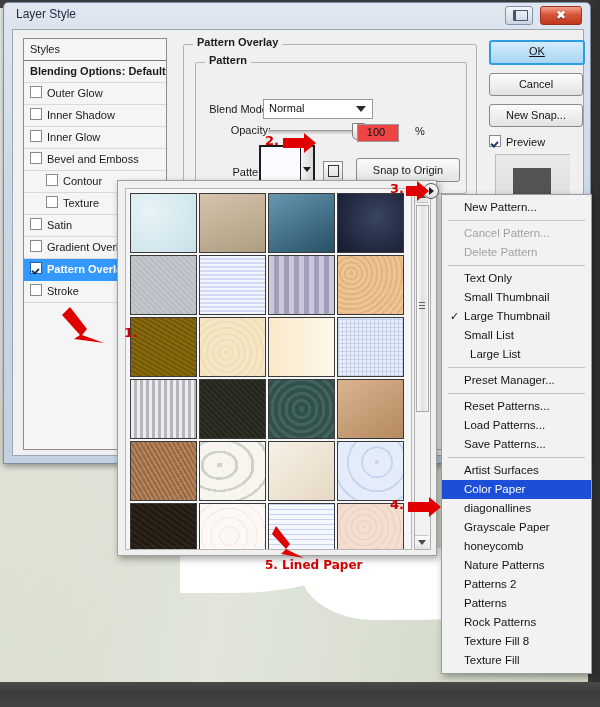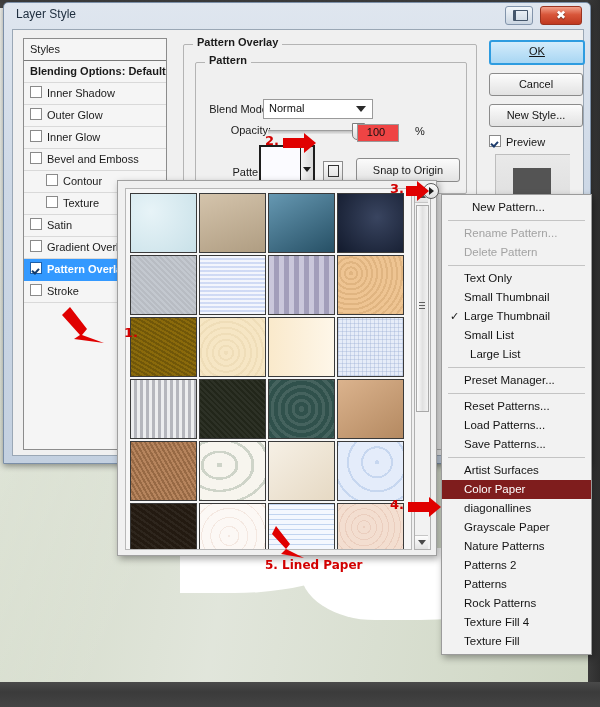--- a/index.html
+++ b/index.html
@@ -154,21 +154,21 @@
     background:linear-gradient(#fbfbfb,#dedede);border:1px solid #5c5c5c;}
   #picker-menubtn .tri{position:absolute;left:5px;top:3px;width:0;height:0;
     border-top:4px solid transparent;border-bottom:4px solid transparent;border-left:5px solid #1d1d1d;}
 
   
   #ctxmenu{position:absolute;left:441px;top:194px;width:149px;
     background:#f2f2f2;border:1px solid #9b9b9b;box-shadow:2px 3px 7px rgba(0,0,0,.35);
     padding:3px 0 3px 0;}
   .mi{height:19px;line-height:19px;font-size:11.5px;color:#141414;padding-left:22px;white-space:nowrap;}
   .mi.dis{color:#a3a3a3;}
-  .mi.sel{background:#7f1d1d;color:#fff;}
+  .mi.sel{background:#1d4ed8;color:#fff;}
   .mi .tick{position:absolute;left:8px;font-size:11px;color:#141414;}
   .msep{height:1px;background:#c4c4c4;margin:3px 6px 3px 6px;}
 
   
   .ann{position:absolute;color:#d20000;font-size:13px;font-weight:bold;
     font-family:"DejaVu Sans",sans-serif;}
   .arrow-r{position:absolute;height:10px;background:#e00000;}
   .arrow-r:after{content:"";position:absolute;right:-11px;top:-5px;width:0;height:0;
     border-top:10px solid transparent;border-bottom:10px solid transparent;border-left:12px solid #e00000;}
   .cursor-arrow{position:absolute;width:0;height:0;}
@@ -196,22 +196,22 @@
       <div class="x">✖</div>
     </div>
   </div>
 
   <div id="dlgbody">
 
     <div id="styles-list">
       <div class="srow head">Styles</div>
       <div id="styles-rows">
           <div class="srow bold"><span>Blending Options: Default</span></div>
+          <div class="srow"><span class="cbx"></span><span>Outer Glow</span></div>
           <div class="srow"><span class="cbx"></span><span>Inner Shadow</span></div>
-          <div class="srow"><span class="cbx"></span><span>Outer Glow</span></div>
           <div class="srow"><span class="cbx"></span><span>Inner Glow</span></div>
           <div class="srow"><span class="cbx"></span><span>Bevel and Emboss</span></div>
           <div class="srow indent"><span class="cbx"></span><span>Contour</span></div>
           <div class="srow indent"><span class="cbx"></span><span>Texture</span></div>
           <div class="srow"><span class="cbx"></span><span>Satin</span></div>
           <div class="srow"><span class="cbx"></span><span>Gradient Overlay</span></div>
           <div class="srow sel"><span class="cbx chk"></span><span>Pattern Overlay</span></div>
           <div class="srow"><span class="cbx"></span><span>Stroke</span></div>
         </div>
     </div>
@@ -242,21 +242,21 @@
       </div>
     </div>
     <div id="pattern-new">
       <div class="ic"></div>
     </div>
     <div id="snap-origin">Snap to Origin</div>
 
     <div id="right-panel">
       <div class="rbtn" id="btn-ok">OK</div>
       <div class="rbtn">Cancel</div>
-      <div class="rbtn">New Style...</div>
+      <div class="rbtn">New Snap...</div>
       <div id="preview-row">
         <span class="cbx chk"></span><span>Preview</span>
       </div>
       <div id="preview-thumb">
         <div id="preview-sq"></div>
       </div>
     </div>
 
   </div>
 </div>
@@ -312,46 +312,47 @@
     <div id="pscroll-dn">
         <div class="arw"></div>
       </div>
   </div>
 </div>
 <div id="picker-menubtn">
   <div class="tri"></div>
 </div>
 
 <div id="ctxmenu">
-    <div class="mi" style="position: relative; margin-left: 8px;"><span>New Pattern...</span></div>
-    <div class="msep"></div>
-    <div class="mi dis" style="position: relative;"><span>Rename Pattern...</span></div>
+    <div class="mi" style="position: relative;"><span>New Pattern...</span></div>
+    <div class="msep"></div>
+    <div class="mi dis" style="position: relative;"><span>Cancel Pattern...</span></div>
     <div class="mi dis" style="position: relative;"><span>Delete Pattern</span></div>
     <div class="msep"></div>
     <div class="mi" style="position: relative;"><span>Text Only</span></div>
     <div class="mi" style="position: relative;"><span>Small Thumbnail</span></div>
     <div class="mi" style="position: relative;"><span class="tick">✓</span><span>Large Thumbnail</span></div>
     <div class="mi" style="position: relative;"><span>Small List</span></div>
     <div class="mi" style="position: relative; padding-left: 28px;"><span>Large List</span></div>
     <div class="msep"></div>
     <div class="mi" style="position: relative;"><span>Preset Manager...</span></div>
     <div class="msep"></div>
     <div class="mi" style="position: relative;"><span>Reset Patterns...</span></div>
     <div class="mi" style="position: relative;"><span>Load Patterns...</span></div>
     <div class="mi" style="position: relative;"><span>Save Patterns...</span></div>
     <div class="msep"></div>
     <div class="mi" style="position: relative;"><span>Artist Surfaces</span></div>
     <div class="mi sel" style="position: relative;"><span>Color Paper</span></div>
     <div class="mi" style="position: relative;"><span>diagonallines</span></div>
     <div class="mi" style="position: relative;"><span>Grayscale Paper</span></div>
+    <div class="mi" style="position: relative;"><span>honeycomb</span></div>
     <div class="mi" style="position: relative;"><span>Nature Patterns</span></div>
     <div class="mi" style="position: relative;"><span>Patterns 2</span></div>
     <div class="mi" style="position: relative;"><span>Patterns</span></div>
     <div class="mi" style="position: relative;"><span>Rock Patterns</span></div>
-    <div class="mi" style="position: relative;"><span>Texture Fill 4</span></div>
+    <div class="mi" style="position: relative;"><span>Texture Fill 8</span></div>
     <div class="mi" style="position: relative;"><span>Texture Fill</span></div>
   </div>
 
 <div class="ann" id="ann1" style="left:124px;top:325px;">1.</div>
 <div class="cursor-arrow" style="left:60px;top:305px;">
   <svg width="48" height="40" viewBox="0 0 48 40">
     <path d="M44 38 L22 30 L27 24 L10 2 L2 10 L20 30 L14 34 Z" fill="#e00000"></path>
   </svg>
 </div>
 

